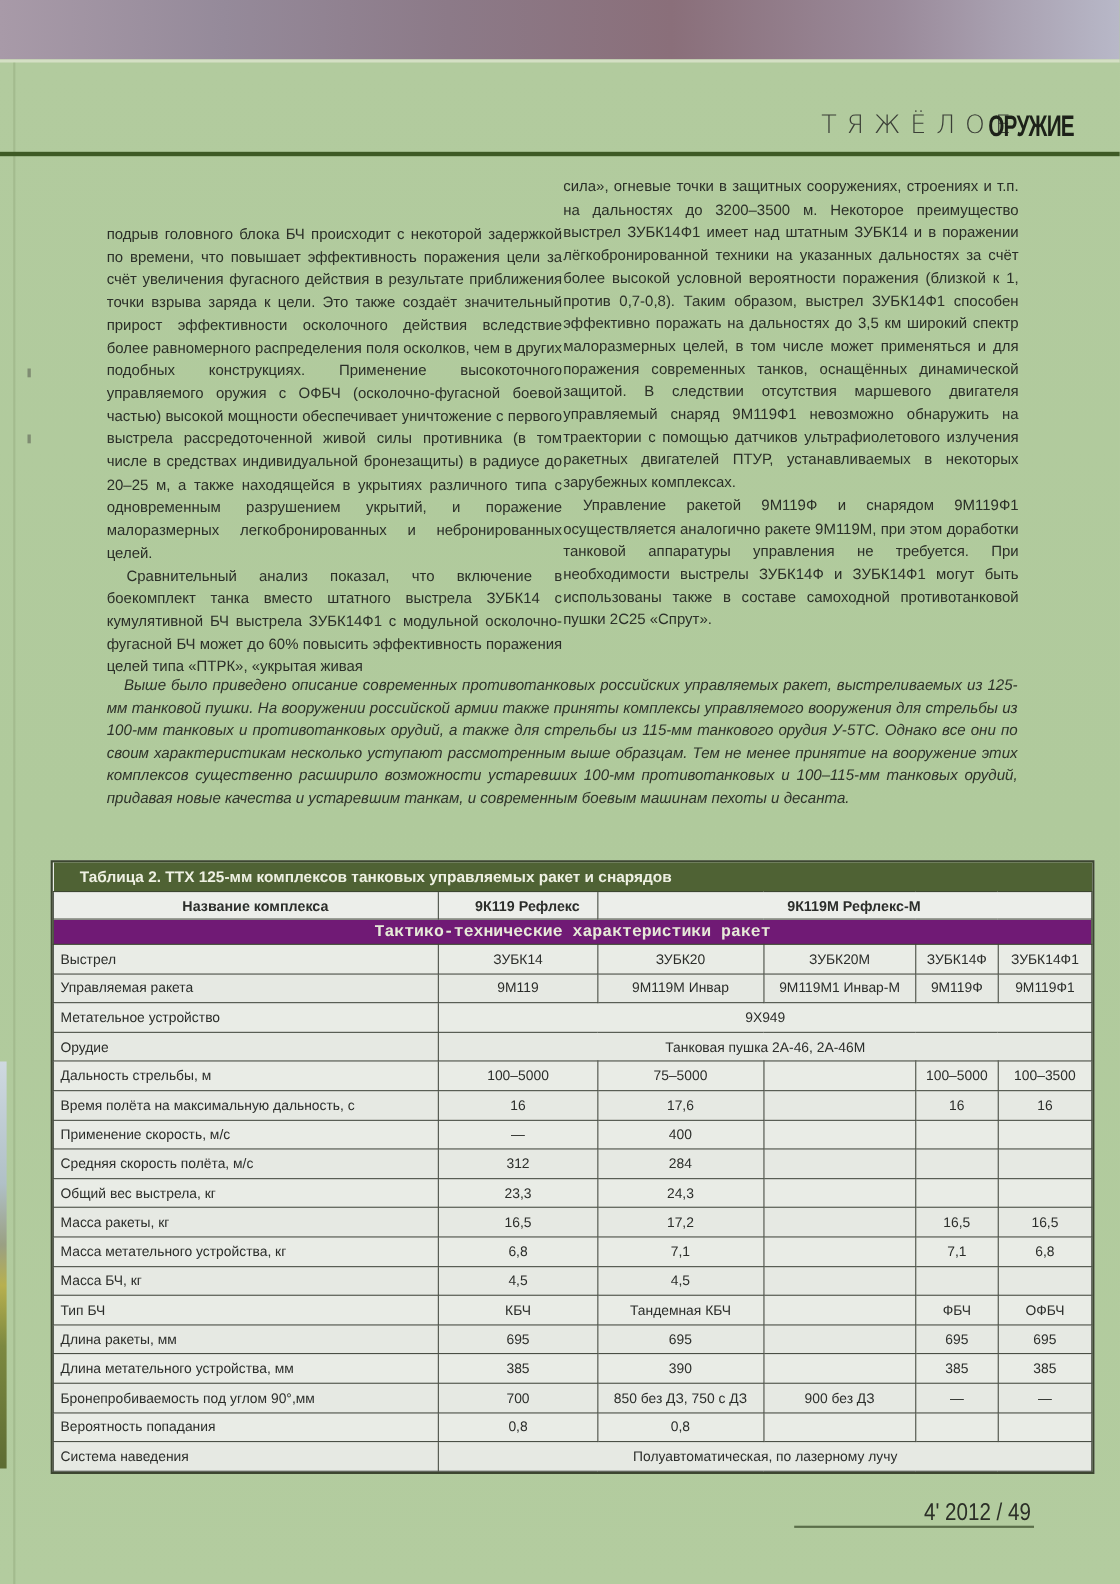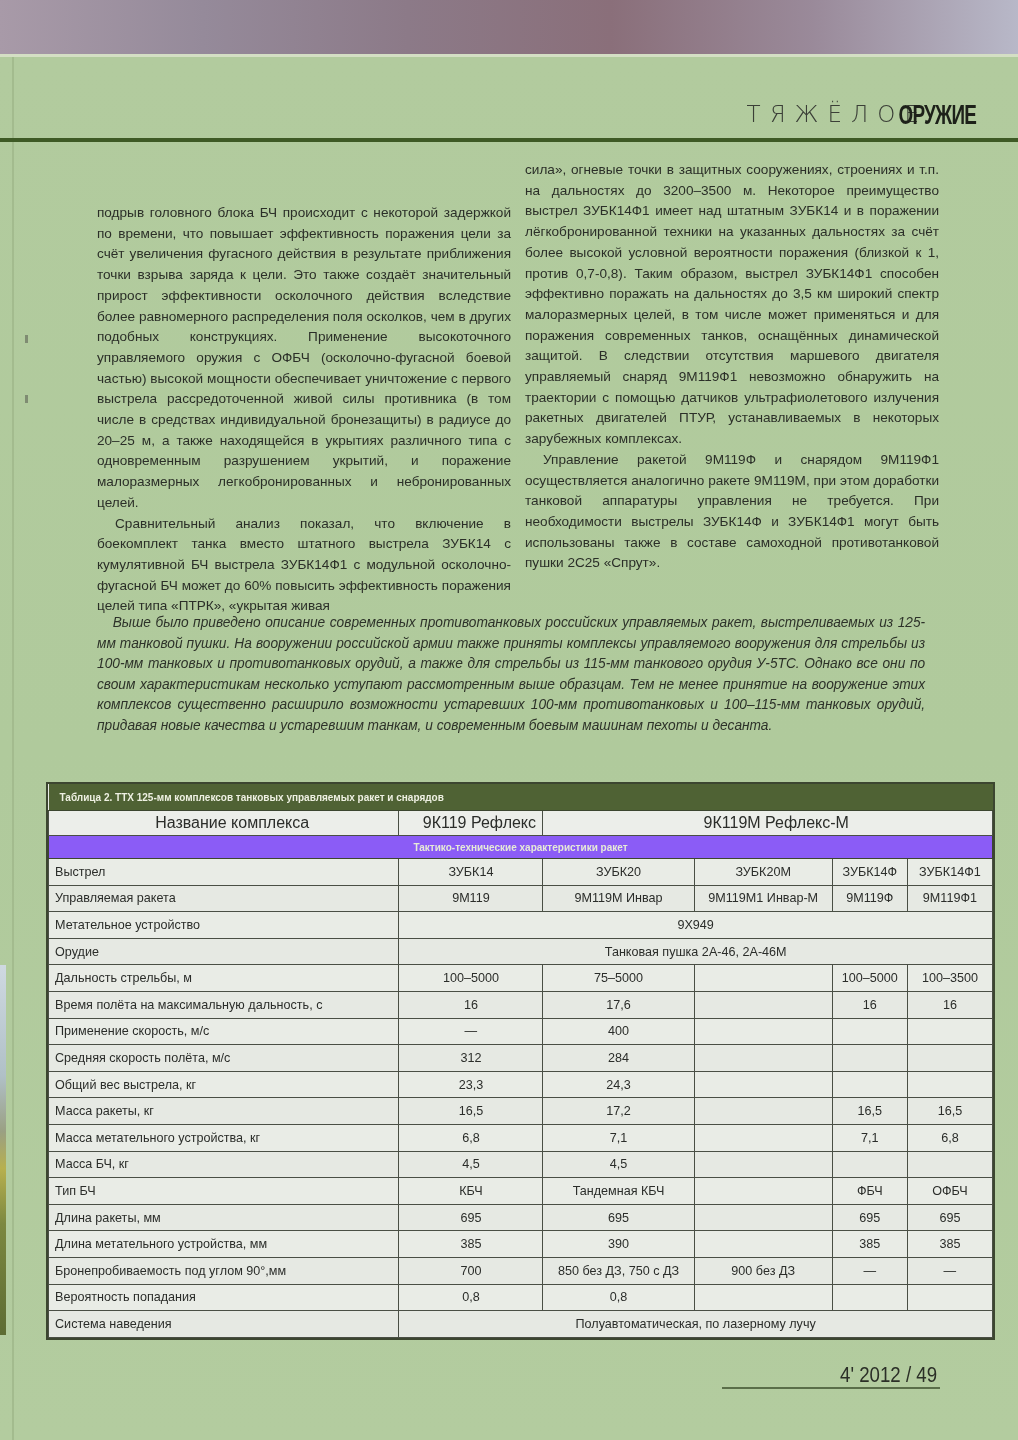--- a/index.html
+++ b/index.html
@@ -30,40 +30,40 @@
     font-family:"Liberation Sans", sans-serif; font-weight:bold; font-size:27px;
     color:#1d2119; letter-spacing:-1px; transform:scaleX(0.7); transform-origin:right center;
   }
   .col {
     position:absolute; top:160px; width:414px;
     font-size:13.6px; line-height:20.7px; text-align:justify; color:#2b2f28;
   }
   .col p { margin:0; }
   .col p.indent { text-indent:18px; }
   .col-left { left:97px;margin-top:43px; }
-  .col-right { left:525px; }
+  .col-right { left:512px; }
   .intro {
     position:absolute; left:97px; top:612px; width:845px;
     font-style:italic; font-size:14px; line-height:20.6px; color:#2d3229;
     text-align:justify; text-indent:16px;
     transform:scaleX(0.98); transform-origin:left top;
   }
   .table-wrap {
     position:absolute; left:46px; top:782px; width:945px;
     border:2px solid #3c4630; background:#e8ebe6;
   }
   table { border-collapse:collapse; width:100%; table-layout:fixed; font-size:12.6px; color:#2b2d2a; }
   td { border:1px solid #4a4f45; padding:0 4px; height:25.6px; text-align:center; white-space:nowrap; overflow:hidden; }
   td.label { text-align:left; padding-left:6px; }
   tr.title-row td {
-    background:#4f6234; color:#eef0e2; font-weight:bold; font-size:10px; text-align:left;
-    padding-left:11px; height:26px; border:none; border-bottom:1px solid #3c4630;
-  }
-  tr.head-row td { background:#eceeea; font-weight:normal; font-size:16px; height:24px;padding-left:21px; }
-  tr.section-row td { background:#8b5cf6; color:#e6ead8; font-weight:bold; font-size:10px; height:22px; border-color:#3c4630; }
+    background:#4f6234; color:#eef0e2; font-weight:bold; font-size:14px; text-align:left;
+    padding-left:24px; height:26px; border:none; border-bottom:1px solid #3c4630;
+  }
+  tr.head-row td { background:#eceeea; font-weight:bold; font-size:13px; height:24px;padding-left:21px; }
+  tr.section-row td { background:#701a75; color:#e6ead8; font-weight:bold; font-size:15px; height:22px; border-color:#3c4630;font-family:Liberation Mono, monospace; }
   tr.data-row td { background:#e9ece6; }
   tr.data-row:nth-child(odd) td { background:#e6e9e3; }
   .footer-text {
     position:absolute; left:840px; top:1362px;
     font-size:22px; color:#2b2f27; transform:scaleX(0.85); transform-origin:left top;
   }
   .footer-rule { position:absolute; left:722px; top:1387px; width:218px; height:2px; background:#5a6e49; }
   .left-photo {
     position:absolute; left:0; top:965px; width:6px; height:370px;
     background:linear-gradient(180deg,#cfd9e1 0%,#b0c0c7 30%,#9aa083 45%,#b7b04f 55%,#7c8840 70%,#5d6c33 100%);

